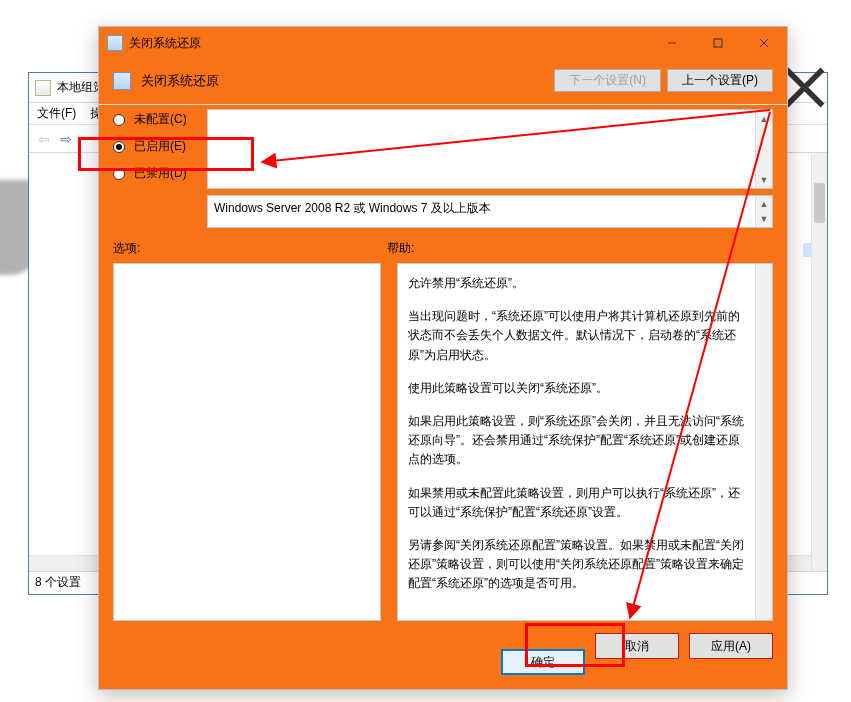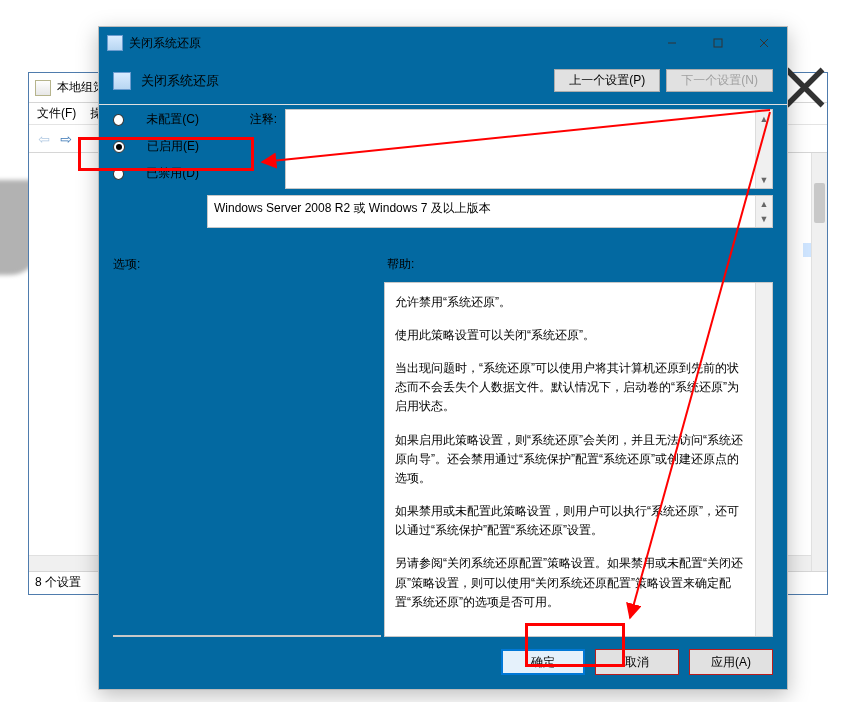--- a/index.html
+++ b/index.html
@@ -82,21 +82,21 @@
   }
   .blue-band {
     position:absolute; right:2px; top:90px; width:22px; height:14px;
     background:#cfe5ff;
   }
 
   
   .dialog {
     position:absolute; left: 98px; top: 26px;
     width: 690px; height: 664px;
-    background:#0369a1;
+    background:#f97316;
     border:1px solid #bcbcbc;
     box-shadow: 0 6px 20px rgba(0,0,0,.25);
     z-index: 5;
     display:flex; flex-direction:column;
   }
   .dlg-titlebar {
     height: 32px;
     display:flex; align-items:center;
     padding-left:8px;
   }
@@ -141,21 +141,21 @@
   }
   .row-top {
     display:flex; gap:8px;
     height: 80px;
   }
   .radio-col {
     width: 86px;
     display:flex; flex-direction:column; gap:10px;
     padding-top:2px;
   }
-  .radio-item { display:flex; align-items:center; gap:22px; white-space:nowrap; }
+  .radio-item { display:flex; align-items:center; gap:9px; white-space:nowrap; }
   .radio {
     width:12px; height:12px; border:1px solid #333; border-radius:50%;
     display:inline-flex; align-items:center; justify-content:center;
     background:#fff;
   }
   .radio.checked::after {
     content:""; width:6px; height:6px; background:#000; border-radius:50%;
   }
   .label-narrow {
     width: 70px; text-align:right;
@@ -170,26 +170,26 @@
     position:absolute; right:0; top:0; bottom:0; width:17px;
     background:#f0f0f0; border-left:1px solid #dcdcdc;
     display:flex; flex-direction:column; justify-content:space-between;
   }
   .sb-arrow { height:17px; display:flex;align-items:center;justify-content:center; color:#666; font-size:9px;}
   .row-platform {
     display:flex; gap:8px; margin-top:6px;
   }
   .row-platform .textbox { height:33px; }
   .row-labels {
-    display:flex; margin-top:28px;
+    display:flex; margin-top:12px;
   }
   .row-labels .l1 { width: 274px; }
   .row-panels {
-    display:flex; gap:3px; margin-top:6px;
-    flex:1; min-height:0;align-items:flex-end;
+    display:flex; gap:16px; margin-top:6px;
+    flex:1; min-height:0;
   }
   .panel {
     border:1px solid #c8c8c8; background:#fff;
     position:relative;
   }
   .panel.left { width:268px; }
   .panel.right { flex:1; padding:10px 24px 10px 10px; overflow:hidden; }
   .panel.right .sb {
     position:absolute; right:0; top:0; bottom:0; width:17px;
     background:#f0f0f0; border-left:1px solid #dcdcdc;
@@ -198,21 +198,21 @@
 
   .dlg-buttons {
     display:flex; gap:10px; justify-content:flex-end;
     padding: 12px 14px 14px 14px;
   }
   .btn {
     width:84px; height:26px; border:1px solid #b91c1c;
     background:#e1e1e1;
     display:flex; align-items:center; justify-content:center;
   }
-  .btn.default { border:2px solid #0078d7; background:#e5f1fb; }
+  .btn.default { border:2px solid #0078d7; background:#e5f1fb;margin-top:16px; }
 
   
   .anno-layer {
     position:absolute; inset:0; z-index:50;
     pointer-events:none;
   }
   .redbox { position:absolute; border:3px solid #ff0000; }
   svg.anno-svg { position:absolute; inset:0; width:100%; height:100%; }
 </style>
 </head>
@@ -270,42 +270,41 @@
             <path d="M1 1 L9 9 M9 1 L1 9" stroke="#333" stroke-width="1"></path>
           </svg>
         </div>
     </div>
   </div>
 
   <div class="dlg-header2">
     <span class="ic"></span>
     <span class="title">关闭系统还原</span>
     <div class="navbtns">
+      <div class="hdr-btn disabled">下一个设置(N)</div>
       <div class="hdr-btn">上一个设置(P)</div>
-      <div class="hdr-btn disabled">下一个设置(N)</div>
     </div>
   </div>
 
   <div class="dlg-body">
     <div class="row-top">
       <div class="radio-col">
         <label class="radio-item">
           <span class="radio"></span>
           <span>未配置(C)</span>
         </label>
         <label class="radio-item">
           <span class="radio checked"></span>
           <span>已启用(E)</span>
         </label>
         <label class="radio-item">
           <span class="radio"></span>
           <span>已禁用(D)</span>
         </label>
       </div>
-      <div class="label-narrow">注释:</div>
       <div class="textbox">
         <div class="sb">
           <span class="sb-arrow">▲</span>
           <span class="sb-arrow">▼</span>
         </div>
       </div>
     </div>
 
     <div class="row-platform">
       <div class="radio-col"></div>
@@ -321,22 +320,22 @@
     <div class="row-labels">
       <span class="l1">选项:</span>
       <span>帮助:</span>
     </div>
 
     <div class="row-panels">
       <div class="panel left"></div>
       <div class="panel right">
         <div class="help-text">
           <p>允许禁用“系统还原”。</p>
+          <p>当出现问题时，“系统还原”可以使用户将其计算机还原到先前的状态而不会丢失个人数据文件。默认情况下，启动卷的“系统还原”为启用状态。</p>
           <p>使用此策略设置可以关闭“系统还原”。</p>
-          <p>当出现问题时，“系统还原”可以使用户将其计算机还原到先前的状态而不会丢失个人数据文件。默认情况下，启动卷的“系统还原”为启用状态。</p>
           <p>如果启用此策略设置，则“系统还原”会关闭，并且无法访问“系统还原向导”。还会禁用通过“系统保护”配置“系统还原”或创建还原点的选项。</p>
           <p>如果禁用或未配置此策略设置，则用户可以执行“系统还原”，还可以通过“系统保护”配置“系统还原”设置。</p>
           <p>另请参阅“关闭系统还原配置”策略设置。如果禁用或未配置“关闭还原”策略设置，则可以使用“关闭系统还原配置”策略设置来确定配置“系统还原”的选项是否可用。</p>
         </div>
         <div class="sb"></div>
       </div>
     </div>
   </div>
 
   <div class="dlg-buttons">

